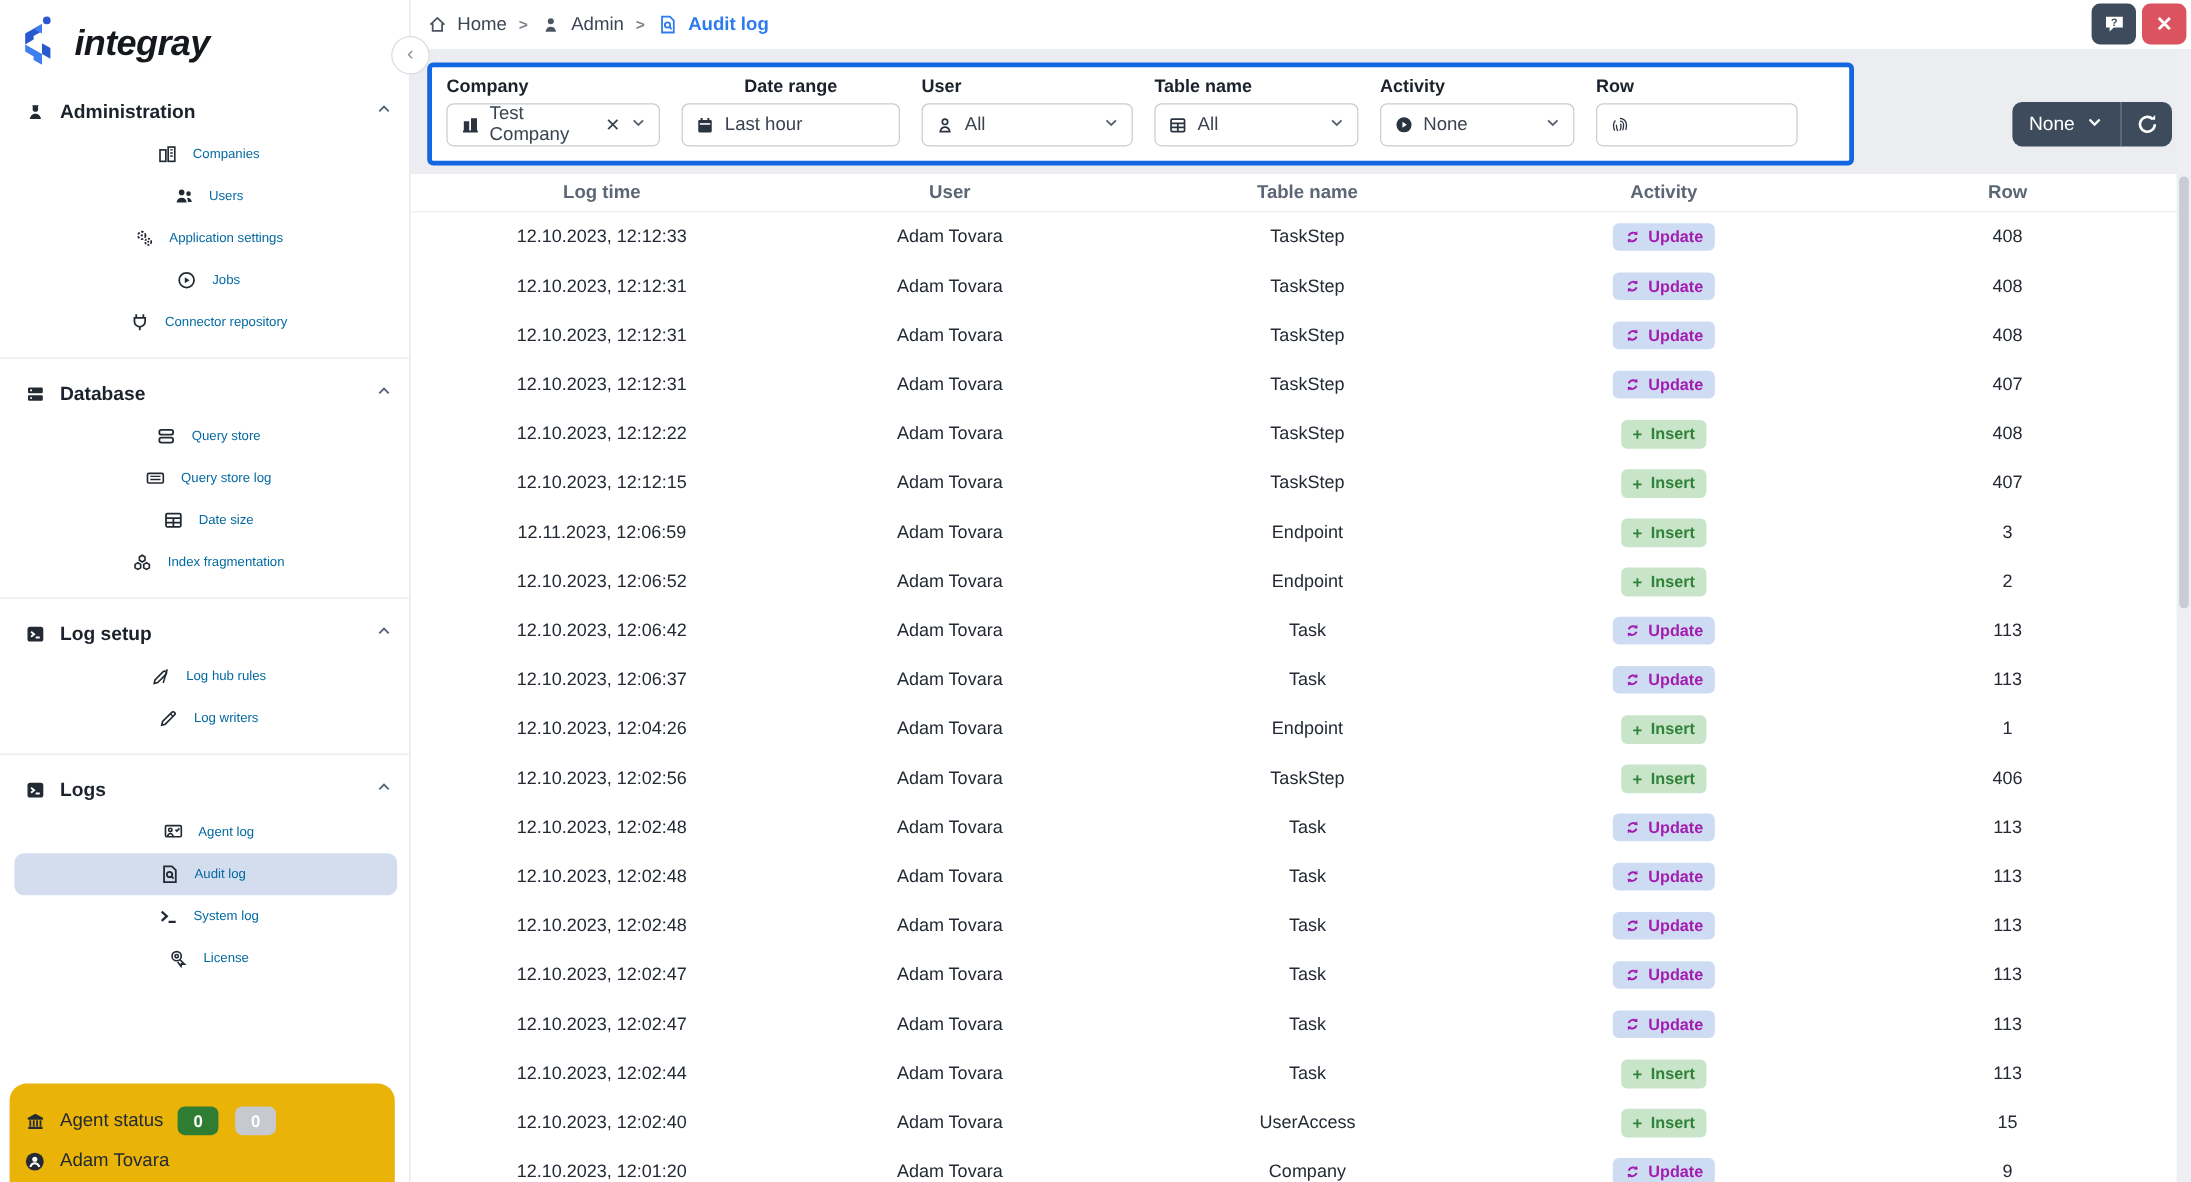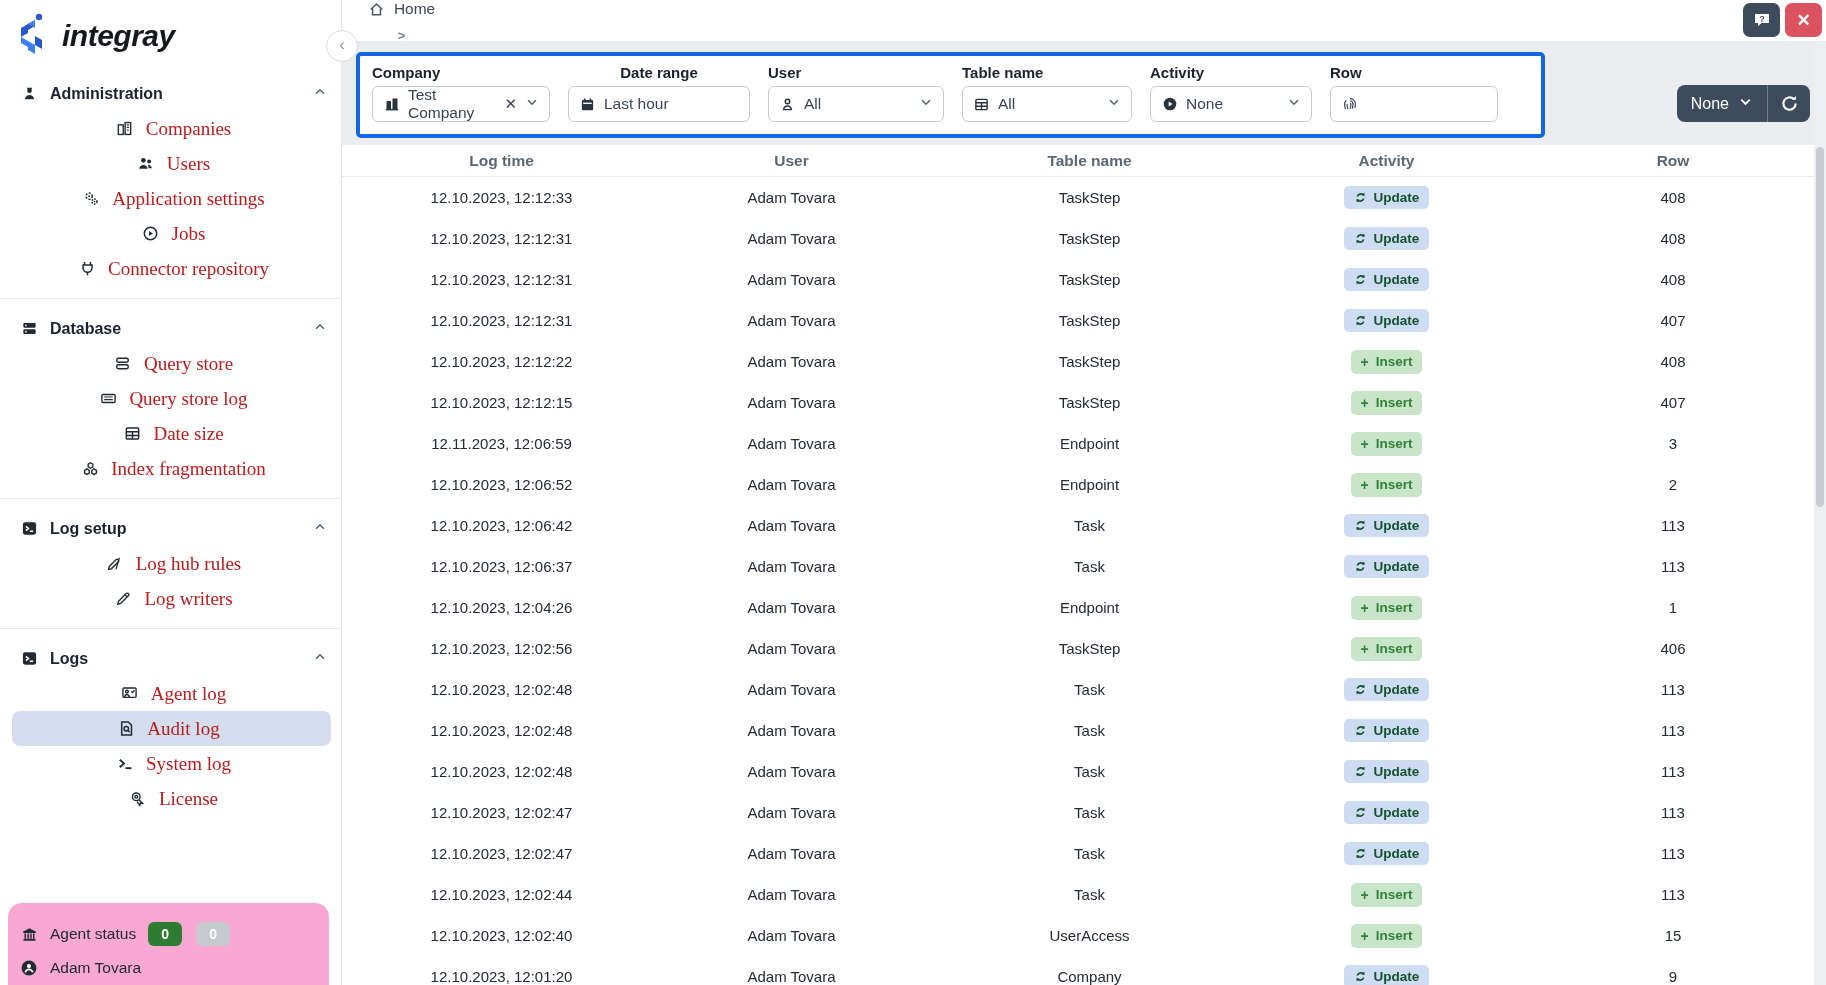--- a/index.html
+++ b/index.html
@@ -12,35 +12,35 @@
   
   .sidebar{position:absolute;left:0;top:0;bottom:0;width:341px;background:#ffffff;border-right:1px solid #e4e6ea;z-index:5;}
   .logo{position:absolute;left:14px;top:12px;display:flex;align-items:center;gap:8px;font-style:italic;}
   .logo-text{font-size:30px;font-weight:800;color:#15181d;letter-spacing:-0.5px;}
   .collapse-btn{position:absolute;left:326px;top:30px;width:30px;height:30px;border-radius:50%;
     background:#fff;border:1px solid #d9dce1;color:#8a93a0;font-size:17px;line-height:28px;text-align:center;z-index:9;cursor:pointer;}
   .nav{position:absolute;left:0;right:0;top:76px;}
   .nav-header,.nav-item{display:flex;align-items:center;gap:12px;height:35px;padding:0 14px 0 20px;cursor:pointer;justify-content:center;}
   .nav-header{font-weight:700;font-size:16px;color:#1b222c;}
   .nav-header .chev{margin-left:auto;color:#55657a;}
-  .nav-item{font-size:19px;color:#b91c1c;font-family:Liberation Serif, serif;}
+  .nav-item{font-size:11px;color:#0369a1;}
   .nav-item.sel{background:#d3ddee;border-radius:8px;margin:0 10px 0 12px;padding-left:8px;}
   .ico{width:18px;height:18px;display:flex;align-items:center;justify-content:center;color:#232a33;flex:0 0 18px;}
   .ico svg{display:block;}
   .nav-divider{border-top:1px solid #e7e9ec;margin:12px 0;}
-  .side-footer{position:absolute;left:8px;right:12px;bottom:0;top:903px;background:#f9a8d4;border-radius:14px 14px 0 0;padding:14px 0 0 12px;}
+  .side-footer{position:absolute;left:8px;right:12px;bottom:0;top:903px;background:#eab308;border-radius:14px 14px 0 0;padding:14px 0 0 12px;}
   .foot-row{display:flex;align-items:center;gap:12px;height:34px;font-size:15.5px;color:#232a33;}
   .badge-pill{min-width:26px;height:24px;border-radius:6px;color:#fff;font-weight:700;font-size:14px;
     display:inline-flex;align-items:center;justify-content:center;padding:0 4px;}
   .pill-green{background:#2e7d32;}
   .pill-gray{background:#c6c9ce;margin-left:2px;}
   
   .main{position:absolute;left:342px;top:0;right:0;bottom:0;}
   .topbar{position:absolute;left:0;right:0;top:0;height:41px;background:#fff;border-bottom:1px solid #e8eaed;}
-  .breadcrumb{position:absolute;left:13px;top:0;height:41px;display:flex;align-items:center;gap:10px;font-size:15.5px;color:#3c4654;flex-direction:column;}
+  .breadcrumb{position:absolute;left:13px;top:0;height:41px;display:flex;align-items:center;gap:10px;font-size:15.5px;color:#3c4654;}
   .crumb{display:flex;align-items:center;gap:8px;cursor:pointer;}
   .crumb .ico{color:#4a5462;}
   .crumb-sep{color:#7a828e;font-size:13px;font-weight:700;}
   .crumb.active{color:#2e7bf0;font-weight:600;}
   .crumb.active .ico{color:#2e7bf0;}
   .top-actions{position:absolute;right:4px;top:3px;display:flex;gap:5px;}
   .sq-btn{width:37px;height:34px;border-radius:7px;display:flex;align-items:center;justify-content:center;cursor:pointer;border:none;}
   .btn-dark{background:#3d4b5c;color:#fff;}
   .btn-red{background:#dc5360;color:#fff;font-size:17px;font-weight:700;}
   
@@ -60,21 +60,21 @@
   .rt-sep{width:1px;background:rgba(255,255,255,0.28);margin:0;}
   .rt-refresh{width:42px;display:flex;align-items:center;justify-content:center;cursor:pointer;}
   
   .table-area{position:absolute;left:0;right:12px;top:145px;bottom:0;background:#fff;text-align:center;}
   .thead,.trow{display:grid;grid-template-columns:287px 293px 303px 291px 1fr;padding-left:16px;align-items:center;}
   .thead{height:31px;border-bottom:1px solid #e8eaec;font-size:15.5px;font-weight:700;color:#5c6675;}
   .thead > div{cursor:pointer;}
   .trow{height:41px;font-size:15px;color:#242a33;}
   .badge{display:inline-flex;align-items:center;gap:7px;padding:4px 10px;border-radius:5px;font-size:13.5px;font-weight:700;width:fit-content;}
   .badge svg{display:block;}
-  .badge-update{background:#cddcf2;color:#14532d;}
+  .badge-update{background:#cddcf2;color:#a21caf;}
   .badge-insert{background:#c9e5c9;color:#31823a;}
   
   .scroll-track{position:absolute;right:0;top:42px;bottom:0;width:12px;background:#edeff2;}
   .scroll-thumb{position:absolute;left:2px;top:105px;width:8px;height:360px;background:#c9cdd3;border-radius:5px;cursor:grab;}
 </style>
 </head>
 <body>
 
 <div class="sidebar">
   <div class="logo">

